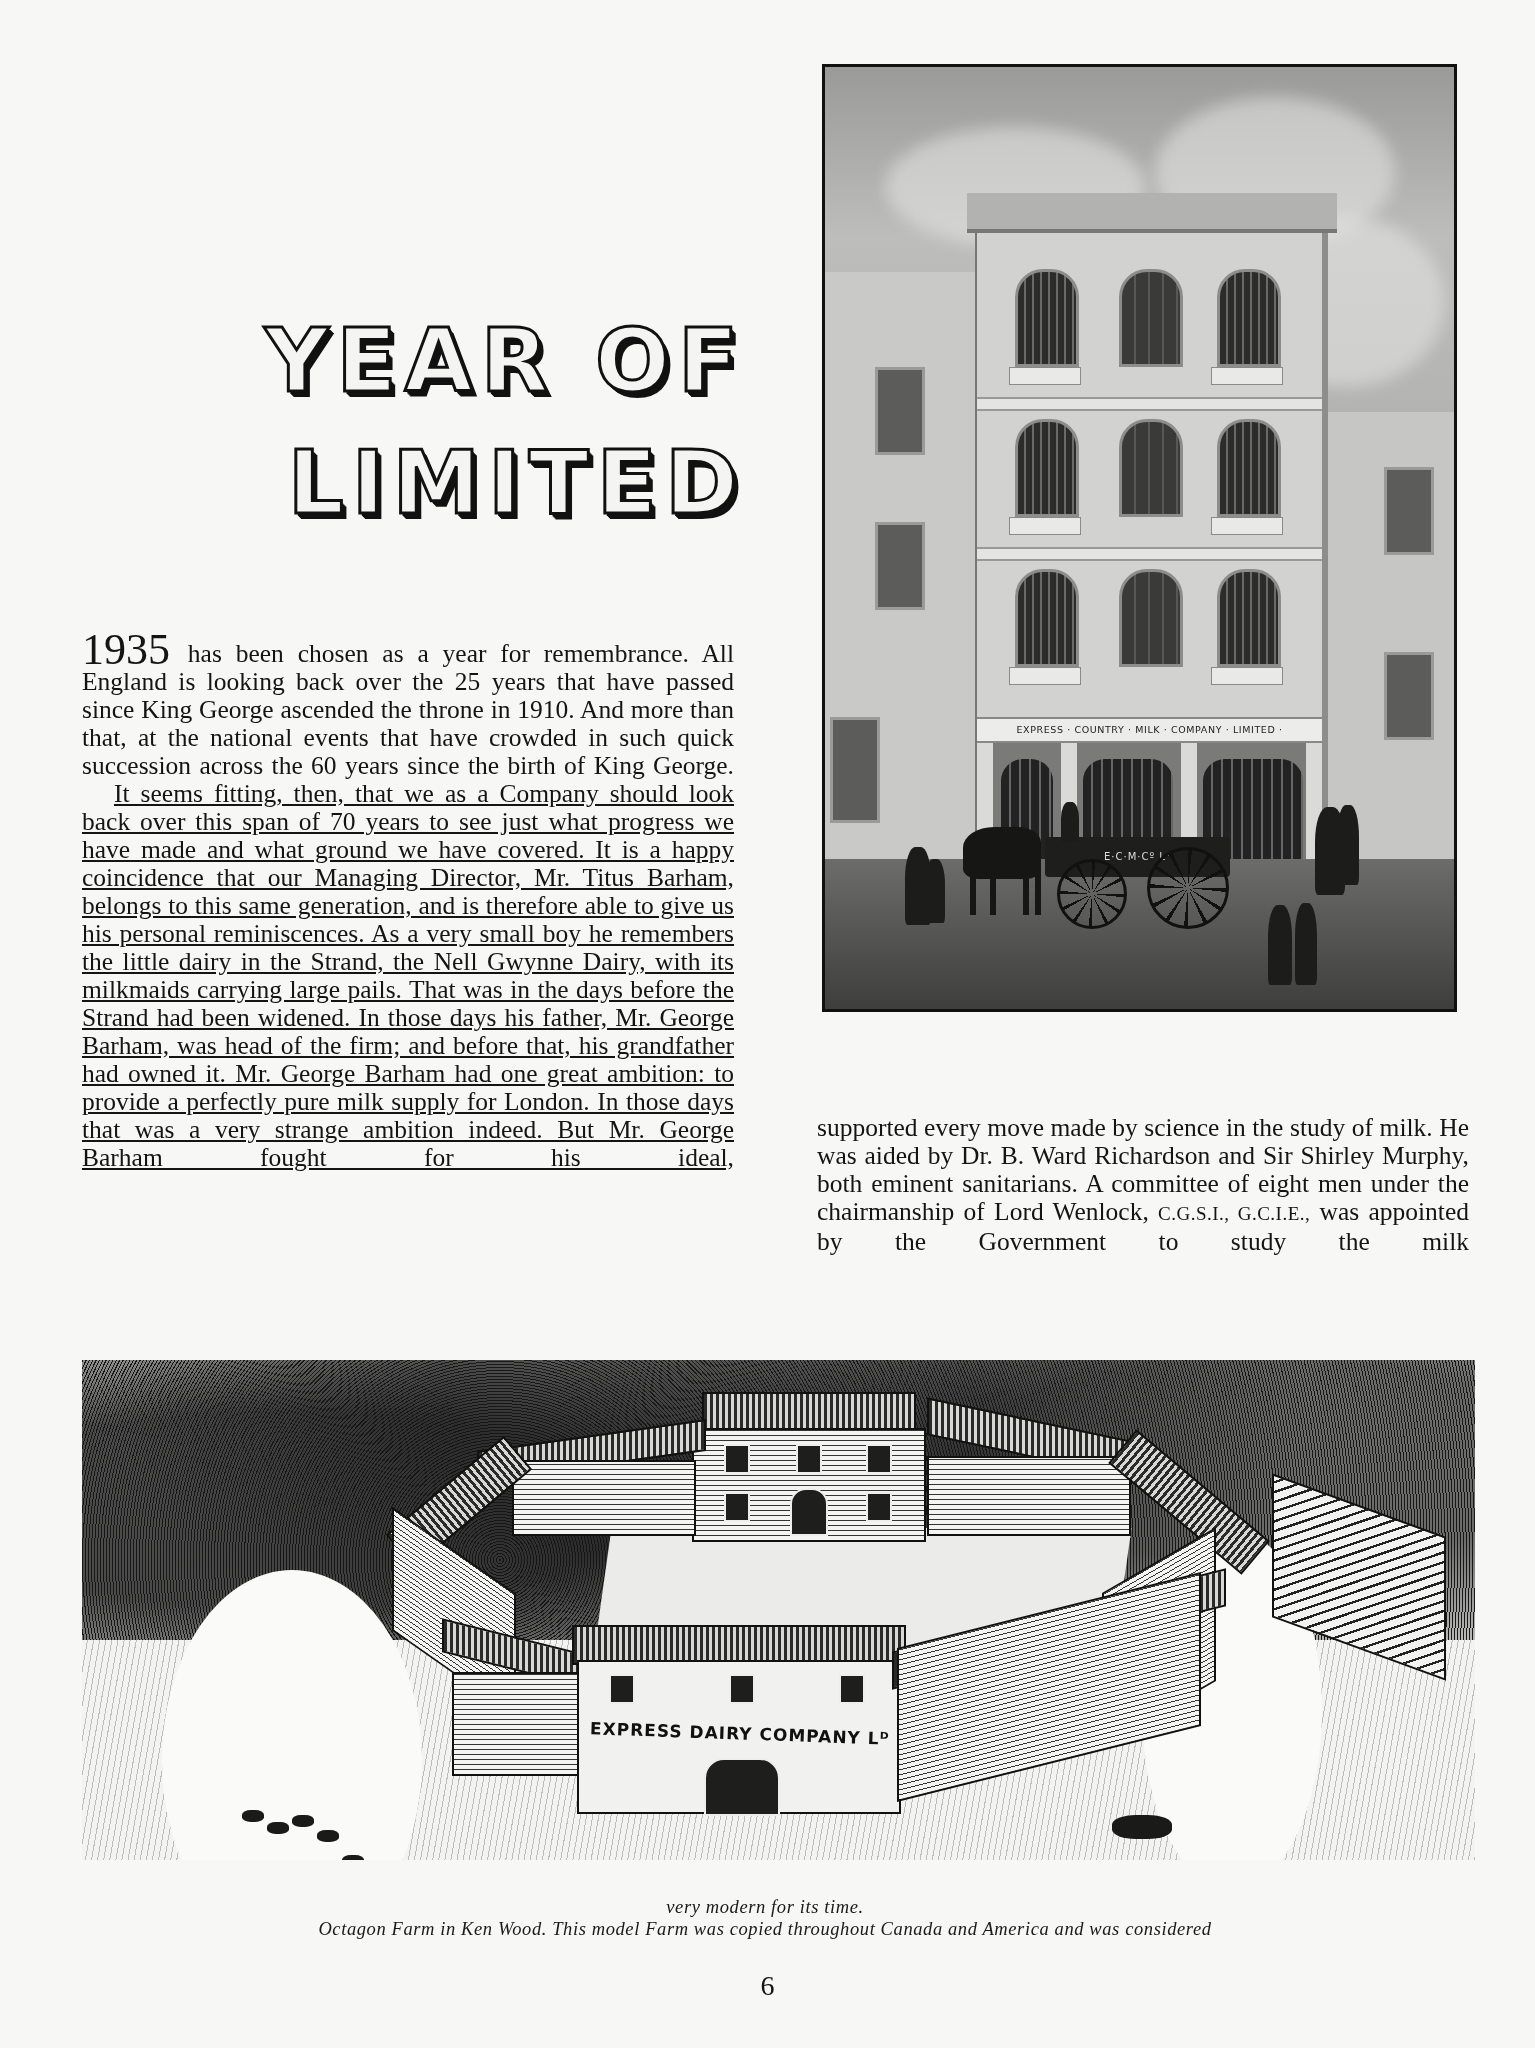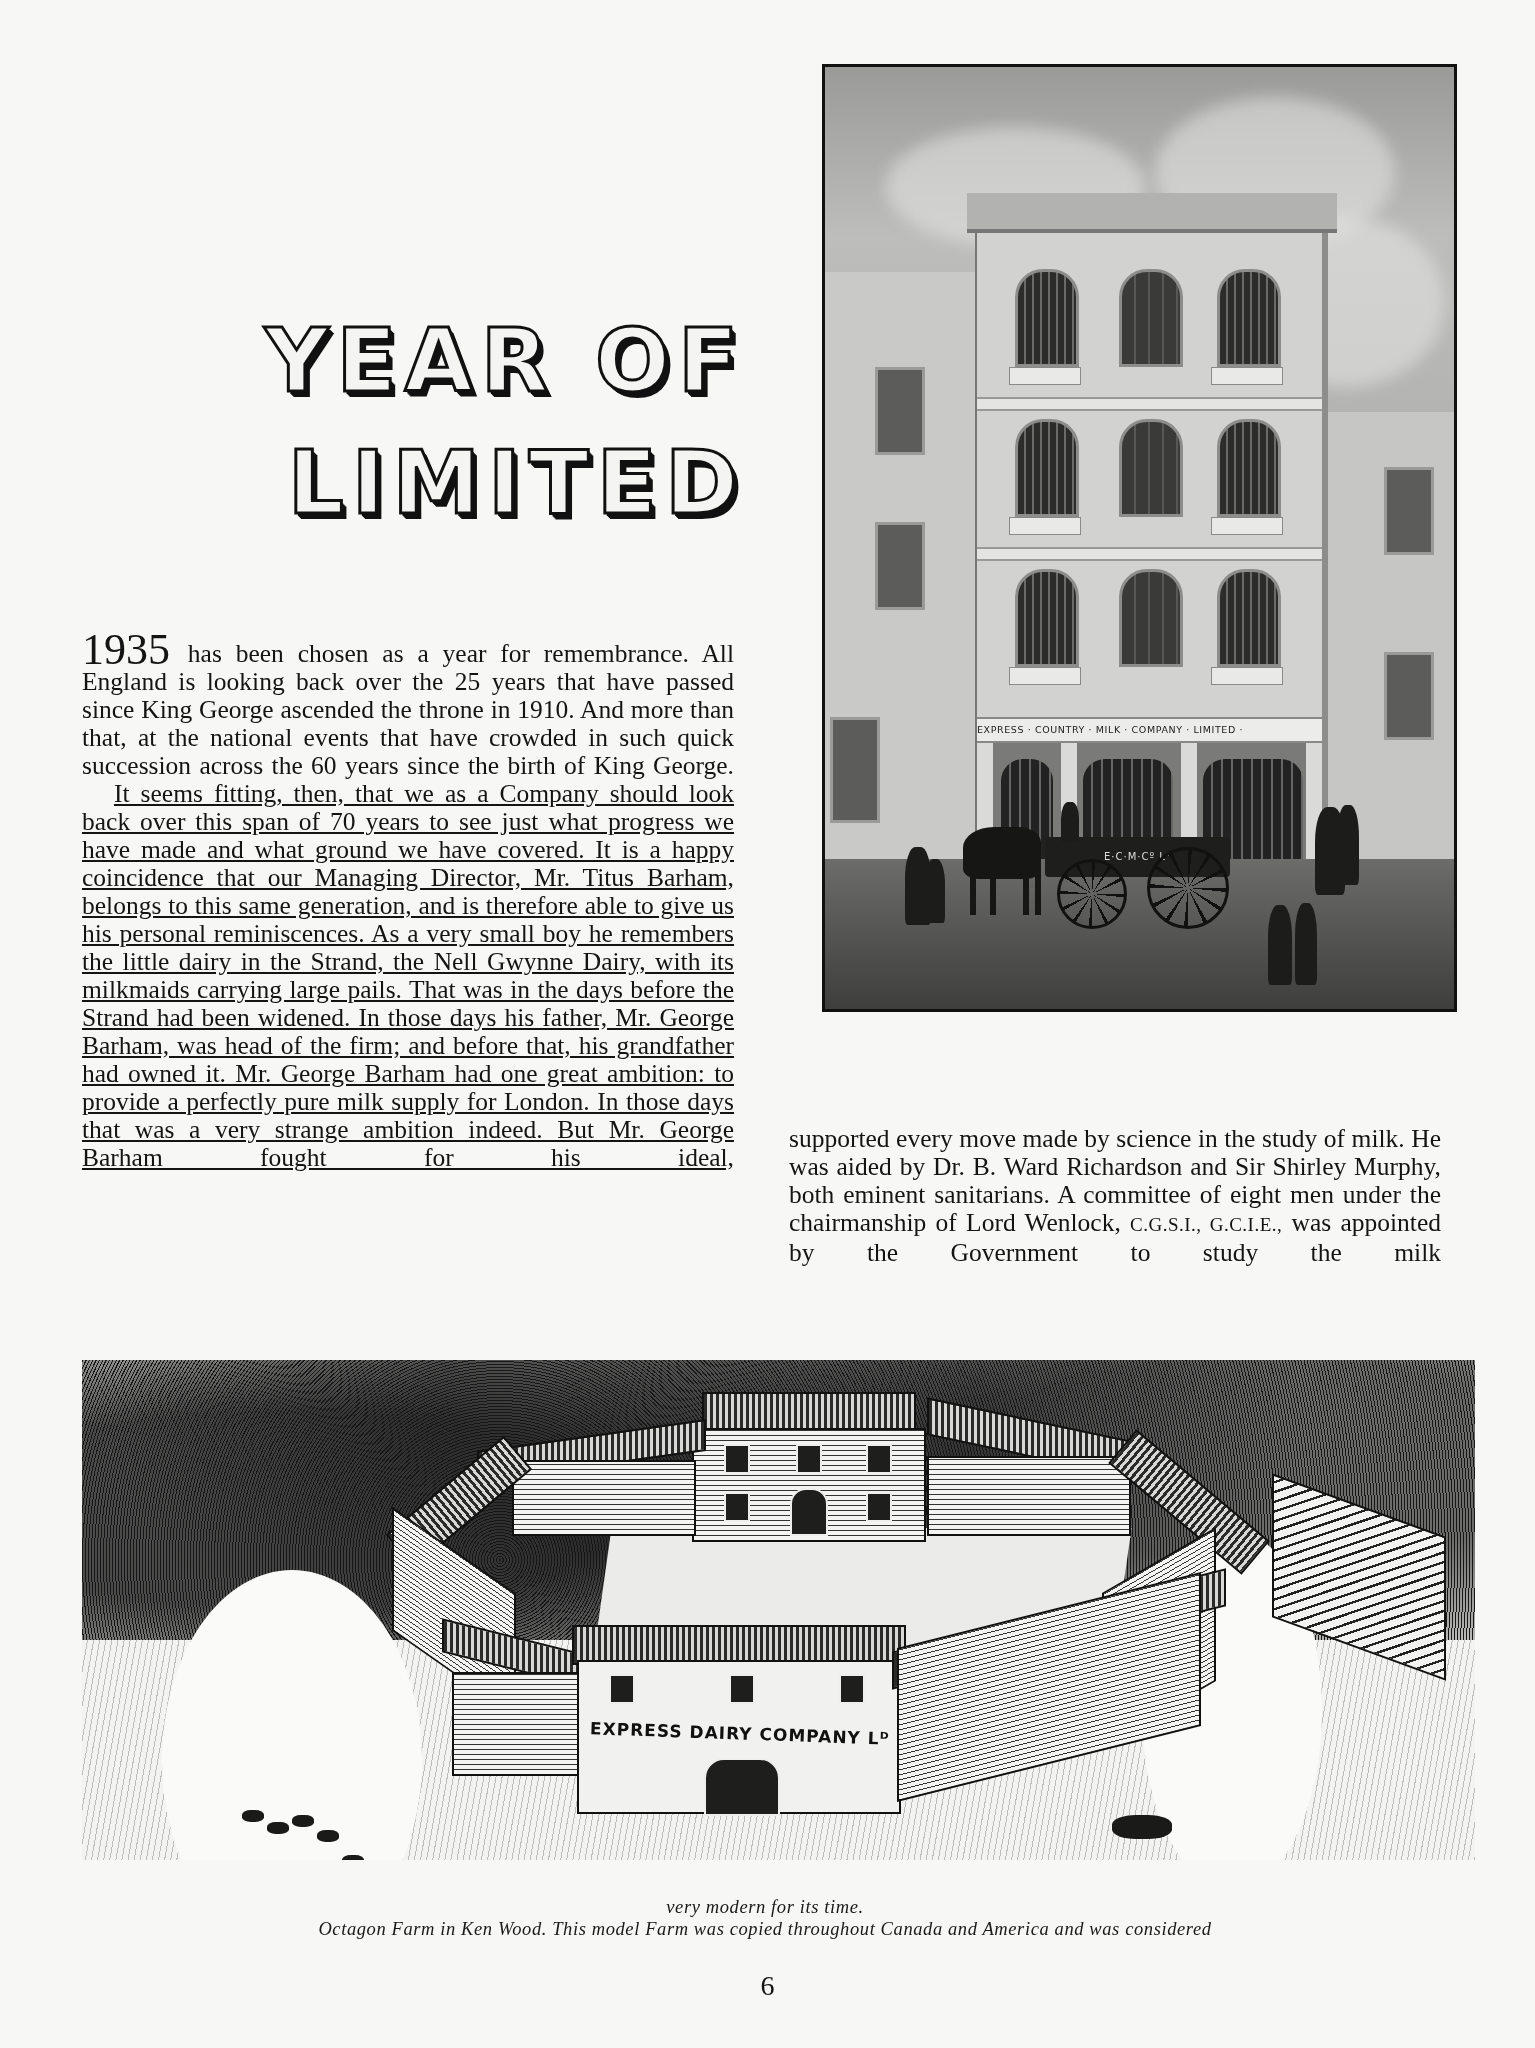--- a/index.html
+++ b/index.html
@@ -21,21 +21,21 @@
     text-shadow: 5px 6px 0 #111, 4px 5px 0 #111, 3px 4px 0 #111, 2px 3px 0 #111;
   }
   .title span { display: block; }
   
   .col {
     position: absolute; font-size: 25.5px; line-height: 28px;
     text-align: justify; text-align-last: justify;
   }
   .col p { margin: 0; text-align: justify; }
   .col-left { left: 82px; top: 636px; width: 652px; }
-  .col-right { left: 789px; top: 1114px; width: 652px; margin-top: 11px; }
+  .col-right { left: 817px; top: 1114px; width: 652px; }
   .col-left p.last, .col-right p.last { text-align-last: justify; }
   .dropnum { font-size: 44px; line-height: 28px; vertical-align: -2px; margin-right: 4px; }
   .indent { text-indent: 32px; text-decoration: underline; }
   .smallcaps { font-size: 19px; letter-spacing: 0.5px; }
   
   .illus-top {
     position: absolute; left: 822px; top: 64px; width: 635px; height: 948px;
     border: 3px solid #111; box-sizing: border-box; overflow: hidden;
     background: linear-gradient(180deg, #9a9a98 0%, #bdbdbb 18%, #a8a8a6 60%, #5a5a58 82%, #3a3a38 100%);
   }
@@ -46,21 +46,21 @@
   .main-bldg { position: absolute; left: 150px; top: 130px; width: 345px; height: 735px; background: #d2d2d0; border-left: 2px solid #777; border-right: 6px solid #8d8d8b; }
   .cornice { position: absolute; left: -10px; top: -4px; width: 370px; height: 36px; background: #b2b2b0; border-bottom: 4px solid #777; }
   .band { position: absolute; left: 0; width: 345px; height: 10px; background: #e4e4e2; border-top: 2px solid #999; border-bottom: 2px solid #999; }
   .win { position: absolute; width: 58px; height: 92px; background: repeating-linear-gradient(90deg, #2c2c2a 0 6px, #6a6a68 6px 8px), #333; border-radius: 28px 28px 0 0; border: 3px solid #8d8d8b; }
   .win.door { background: repeating-linear-gradient(90deg, #3a3a38 0 12px, #585856 12px 14px); }
   .sill { position: absolute; width: 70px; height: 16px; background: #e9e9e7; border: 1px solid #8a8a88; }
   .shop-sign {
     position: absolute; left: 0; top: 520px; width: 345px; height: 22px; background: #ececea;
     border-top: 2px solid #888; border-bottom: 2px solid #888;
     font-family: "DejaVu Sans", sans-serif; font-size: 9.5px; letter-spacing: 0.6px;
-    text-align: left; line-height: 22px; color: #222; white-space: nowrap;
+    text-align: center; line-height: 22px; color: #222; white-space: nowrap;
   }
   .shopfront { position: absolute; left: 0; top: 546px; width: 345px; height: 120px; background: #7a7a78; }
   .pillar { position: absolute; top: 0; width: 16px; height: 120px; background: #dadad8; }
   .shop-win { position: absolute; top: 16px; width: 52px; height: 100px; background: repeating-linear-gradient(90deg, #222 0 8px, #666 8px 10px); border-radius: 22px 22px 0 0; }
   .street { position: absolute; left: 0; bottom: 0; width: 100%; height: 150px; background: linear-gradient(180deg, #6c6c6a, #3e3e3c); }
   .cart { position: absolute; left: 220px; top: 770px; width: 185px; height: 40px; background: #1e1e1c; border-radius: 4px; color: #ddd; font-family: "DejaVu Sans", sans-serif; font-size: 10px; text-align: center; line-height: 40px; letter-spacing: 1px; }
   .wheel { position: absolute; border-radius: 50%; border: 3px solid #111; background: repeating-conic-gradient(#111 0 6deg, transparent 6deg 30deg); }
   .horse { position: absolute; left: 138px; top: 760px; width: 78px; height: 52px; background: #161614; border-radius: 40% 30% 20% 20%; }
   .horse-leg { position: absolute; width: 6px; height: 48px; background: #161614; top: 800px; }
   .figure { position: absolute; background: #1c1c1a; border-radius: 40% 40% 10% 10%; }

